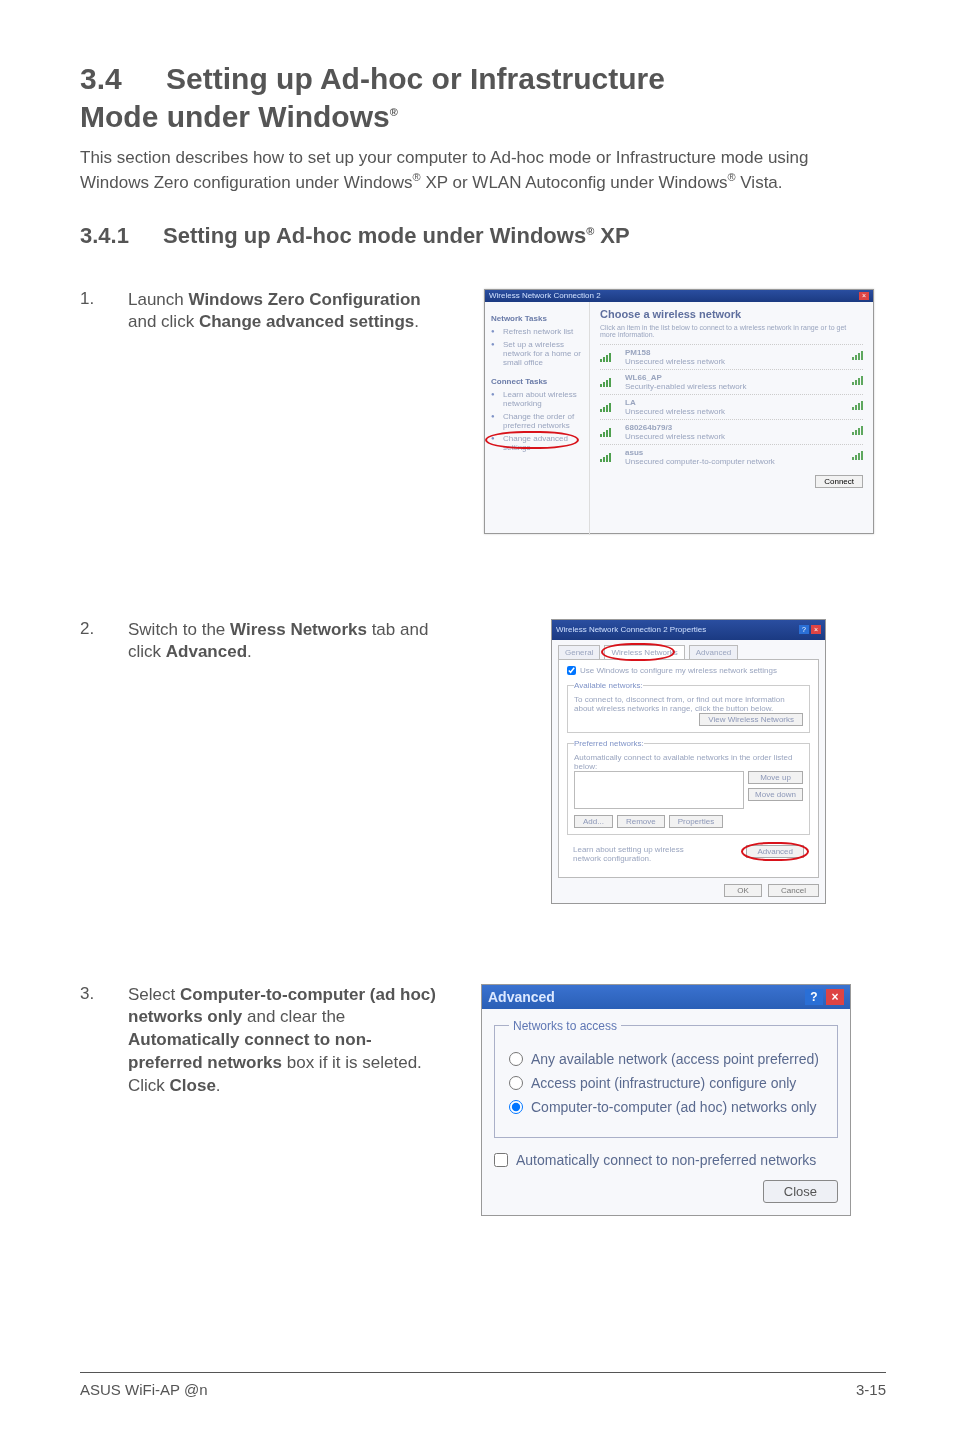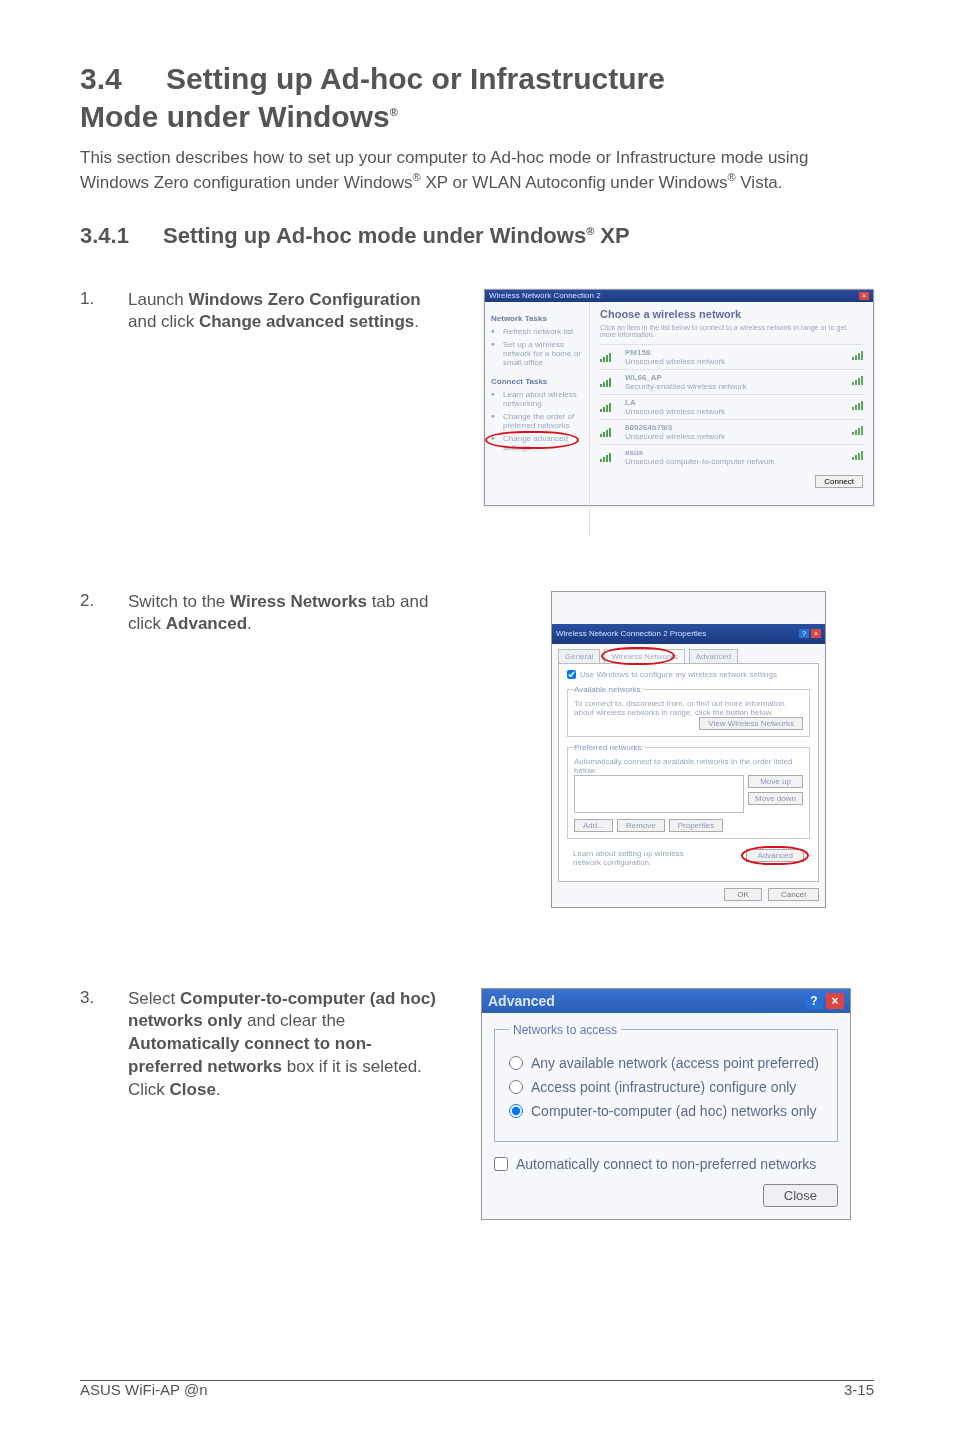--- a/index.html
+++ b/index.html
@@ -69,21 +69,21 @@
     .step .img {
       flex: 1;
     }
     .step1 { margin-bottom: 85px; }
     .step2 { margin-bottom: 80px; }
     .step3 { margin-bottom: 20px; }
 
     
     .dlg1 {
       width: 390px;
-      height: 217px;
+      height: 245px;
       border: 1px solid #999;
       margin-left: auto;
       box-shadow: 0 0 2px rgba(0,0,0,.2);
       background: #f7f8fb;
       font-size: 8px;
       color: #9aa5bf;
     }
     .dlg1 .titlebar {
       height: 12px;
       background: linear-gradient(#2a4ea0,#1b3a82);
@@ -209,21 +209,20 @@
       background: #f7f8fb;
     }
     .dlg2 .titlebar2 {
       height: 20px;
       background: linear-gradient(#2a4ea0,#1b3a82);
       color: #cfe0ff;
       display: flex;
       align-items: center;
       justify-content: space-between;
       padding: 8px 4px;
-      margin-top: 32px;
     }
     .dlg2 .tb-right {
       display: flex;
       gap: 2px;
     }
     .dlg2 .tb-right span {
       width: 10px;
       height: 9px;
       display: inline-block;
       text-align: center;
@@ -409,24 +408,24 @@
       border: 1px solid #888;
       background: #eef0f5;
       padding: 3px 20px;
       color: #555;
       border-radius: 3px;
     }
 
     .footer {
       position: absolute;
       left: 80px;
-      right: 80px;
+      right: 68px;
       bottom: 40px;
       border-top: 1px solid #555;
-      padding-top: 0;
+      padding-top: 8px;
       display: flex;
       justify-content: space-between;
       font-size: 15px;
       color: #555;
     }
   </style>
 </head>
 <body>
 
 <h2 class="section-title">

